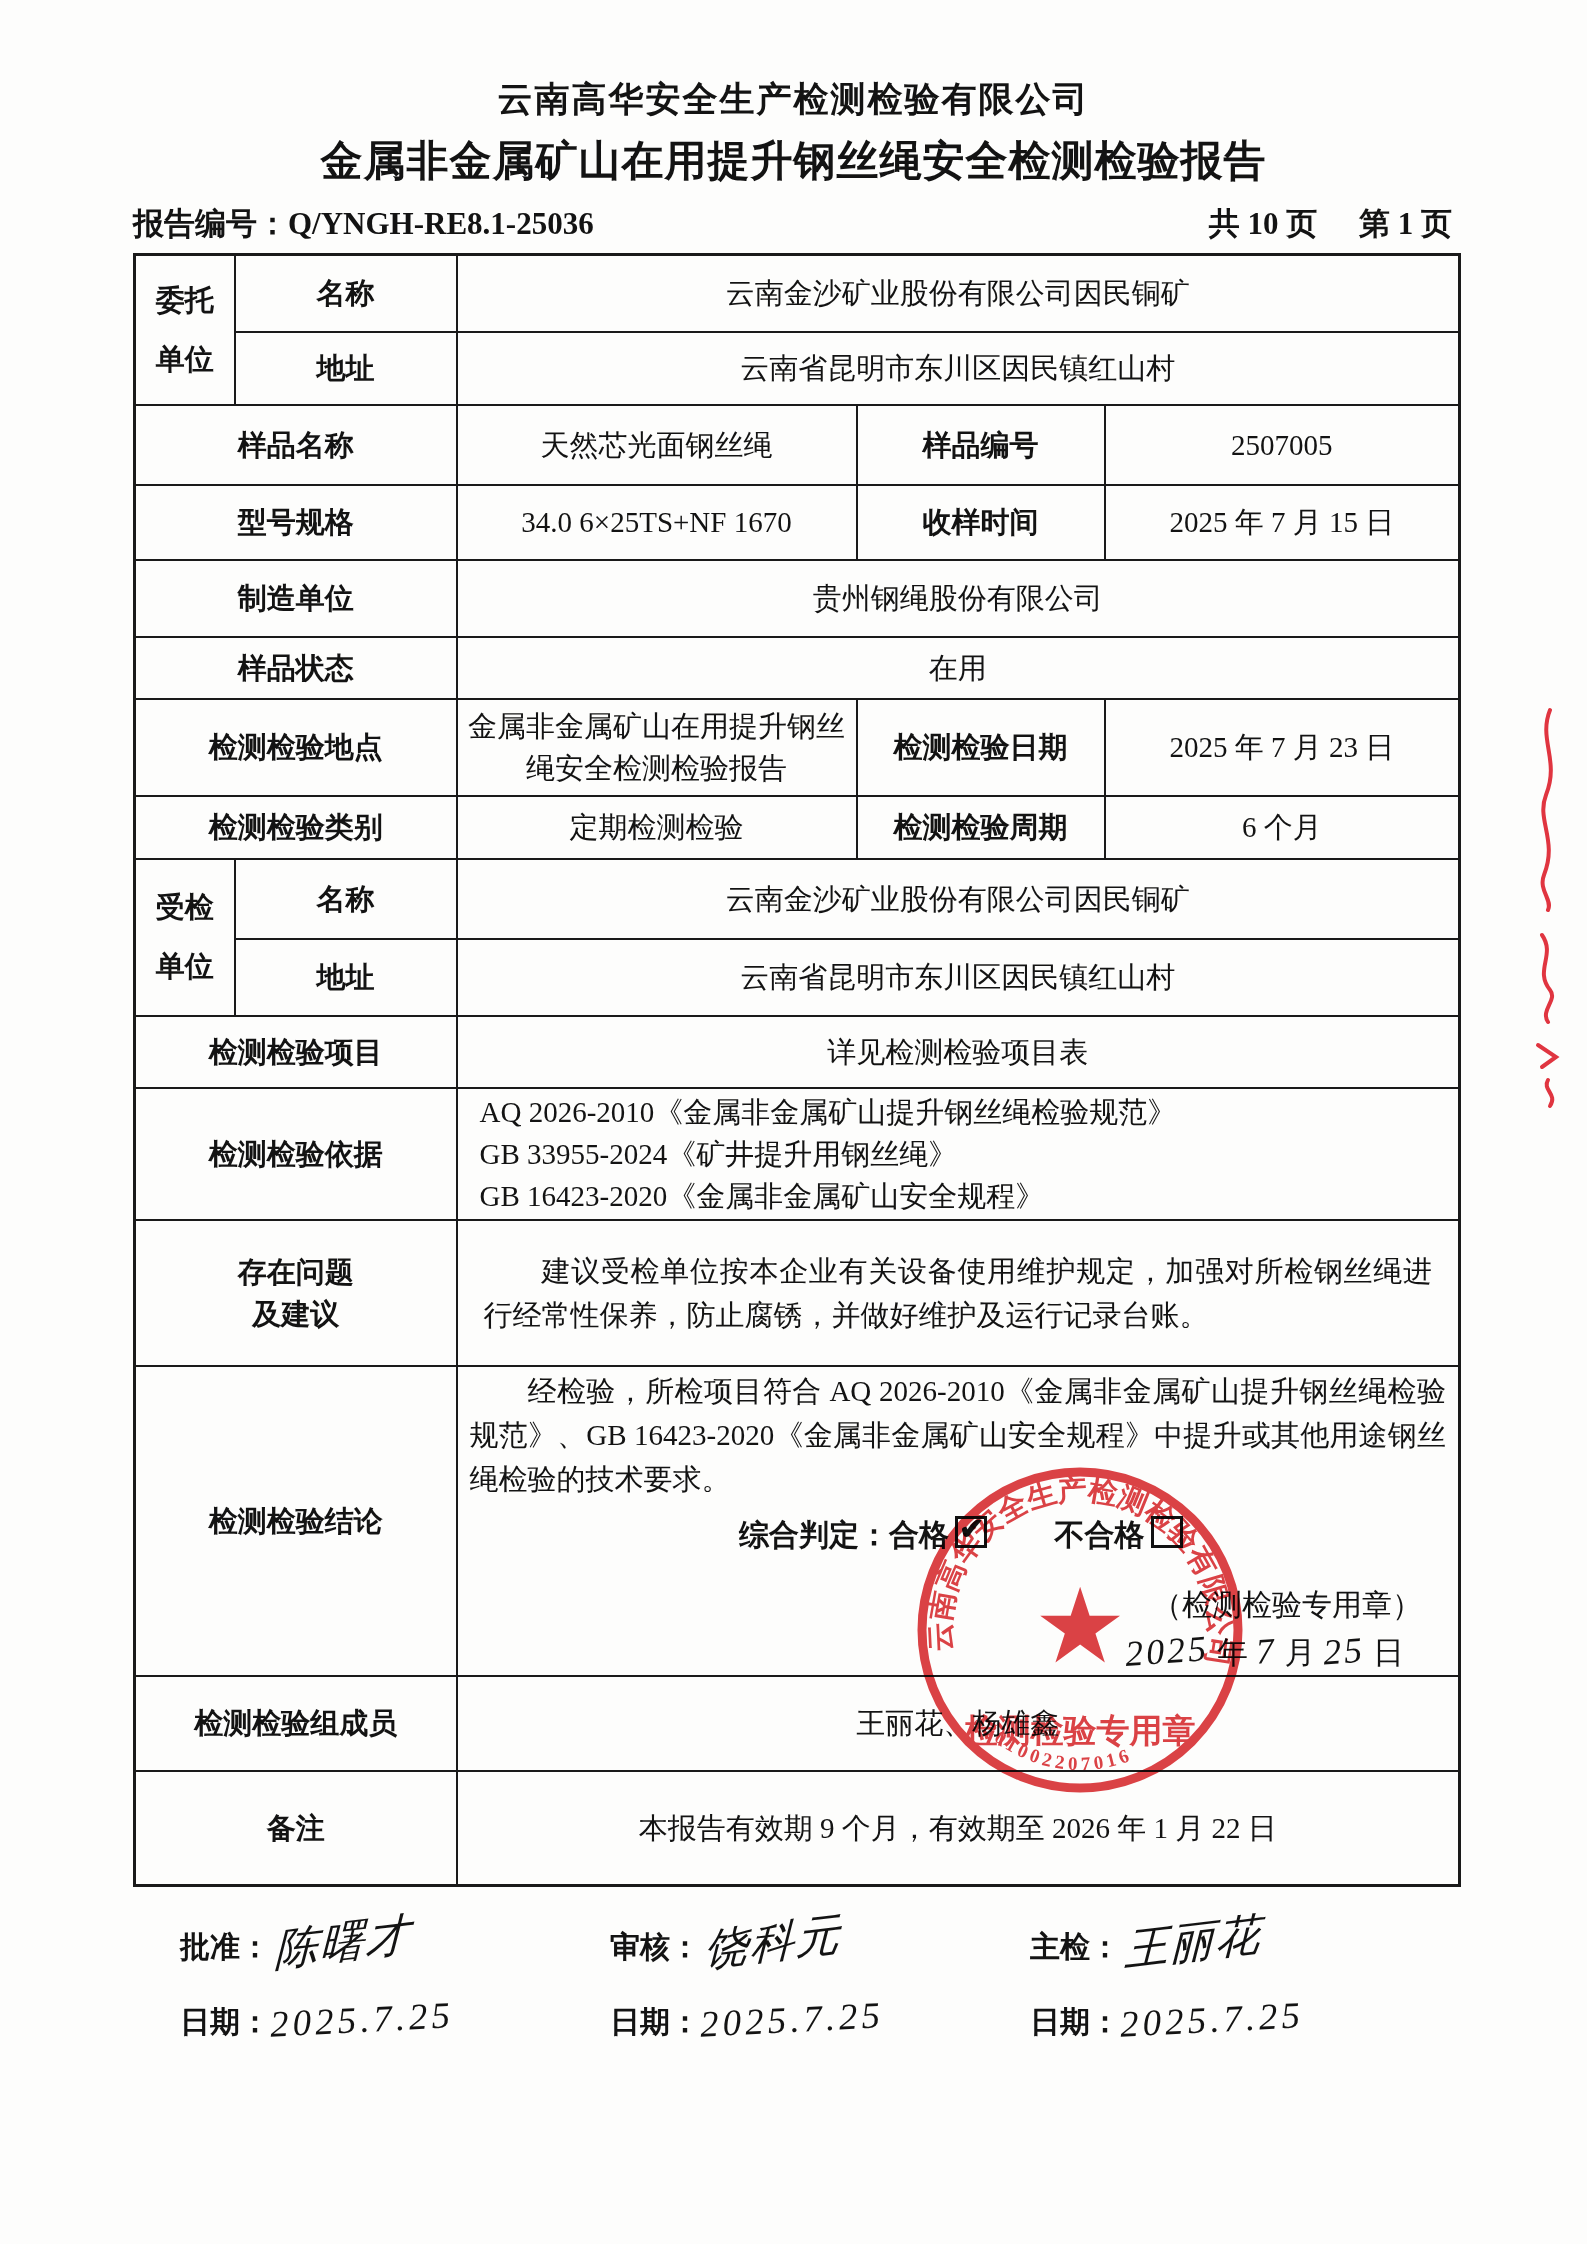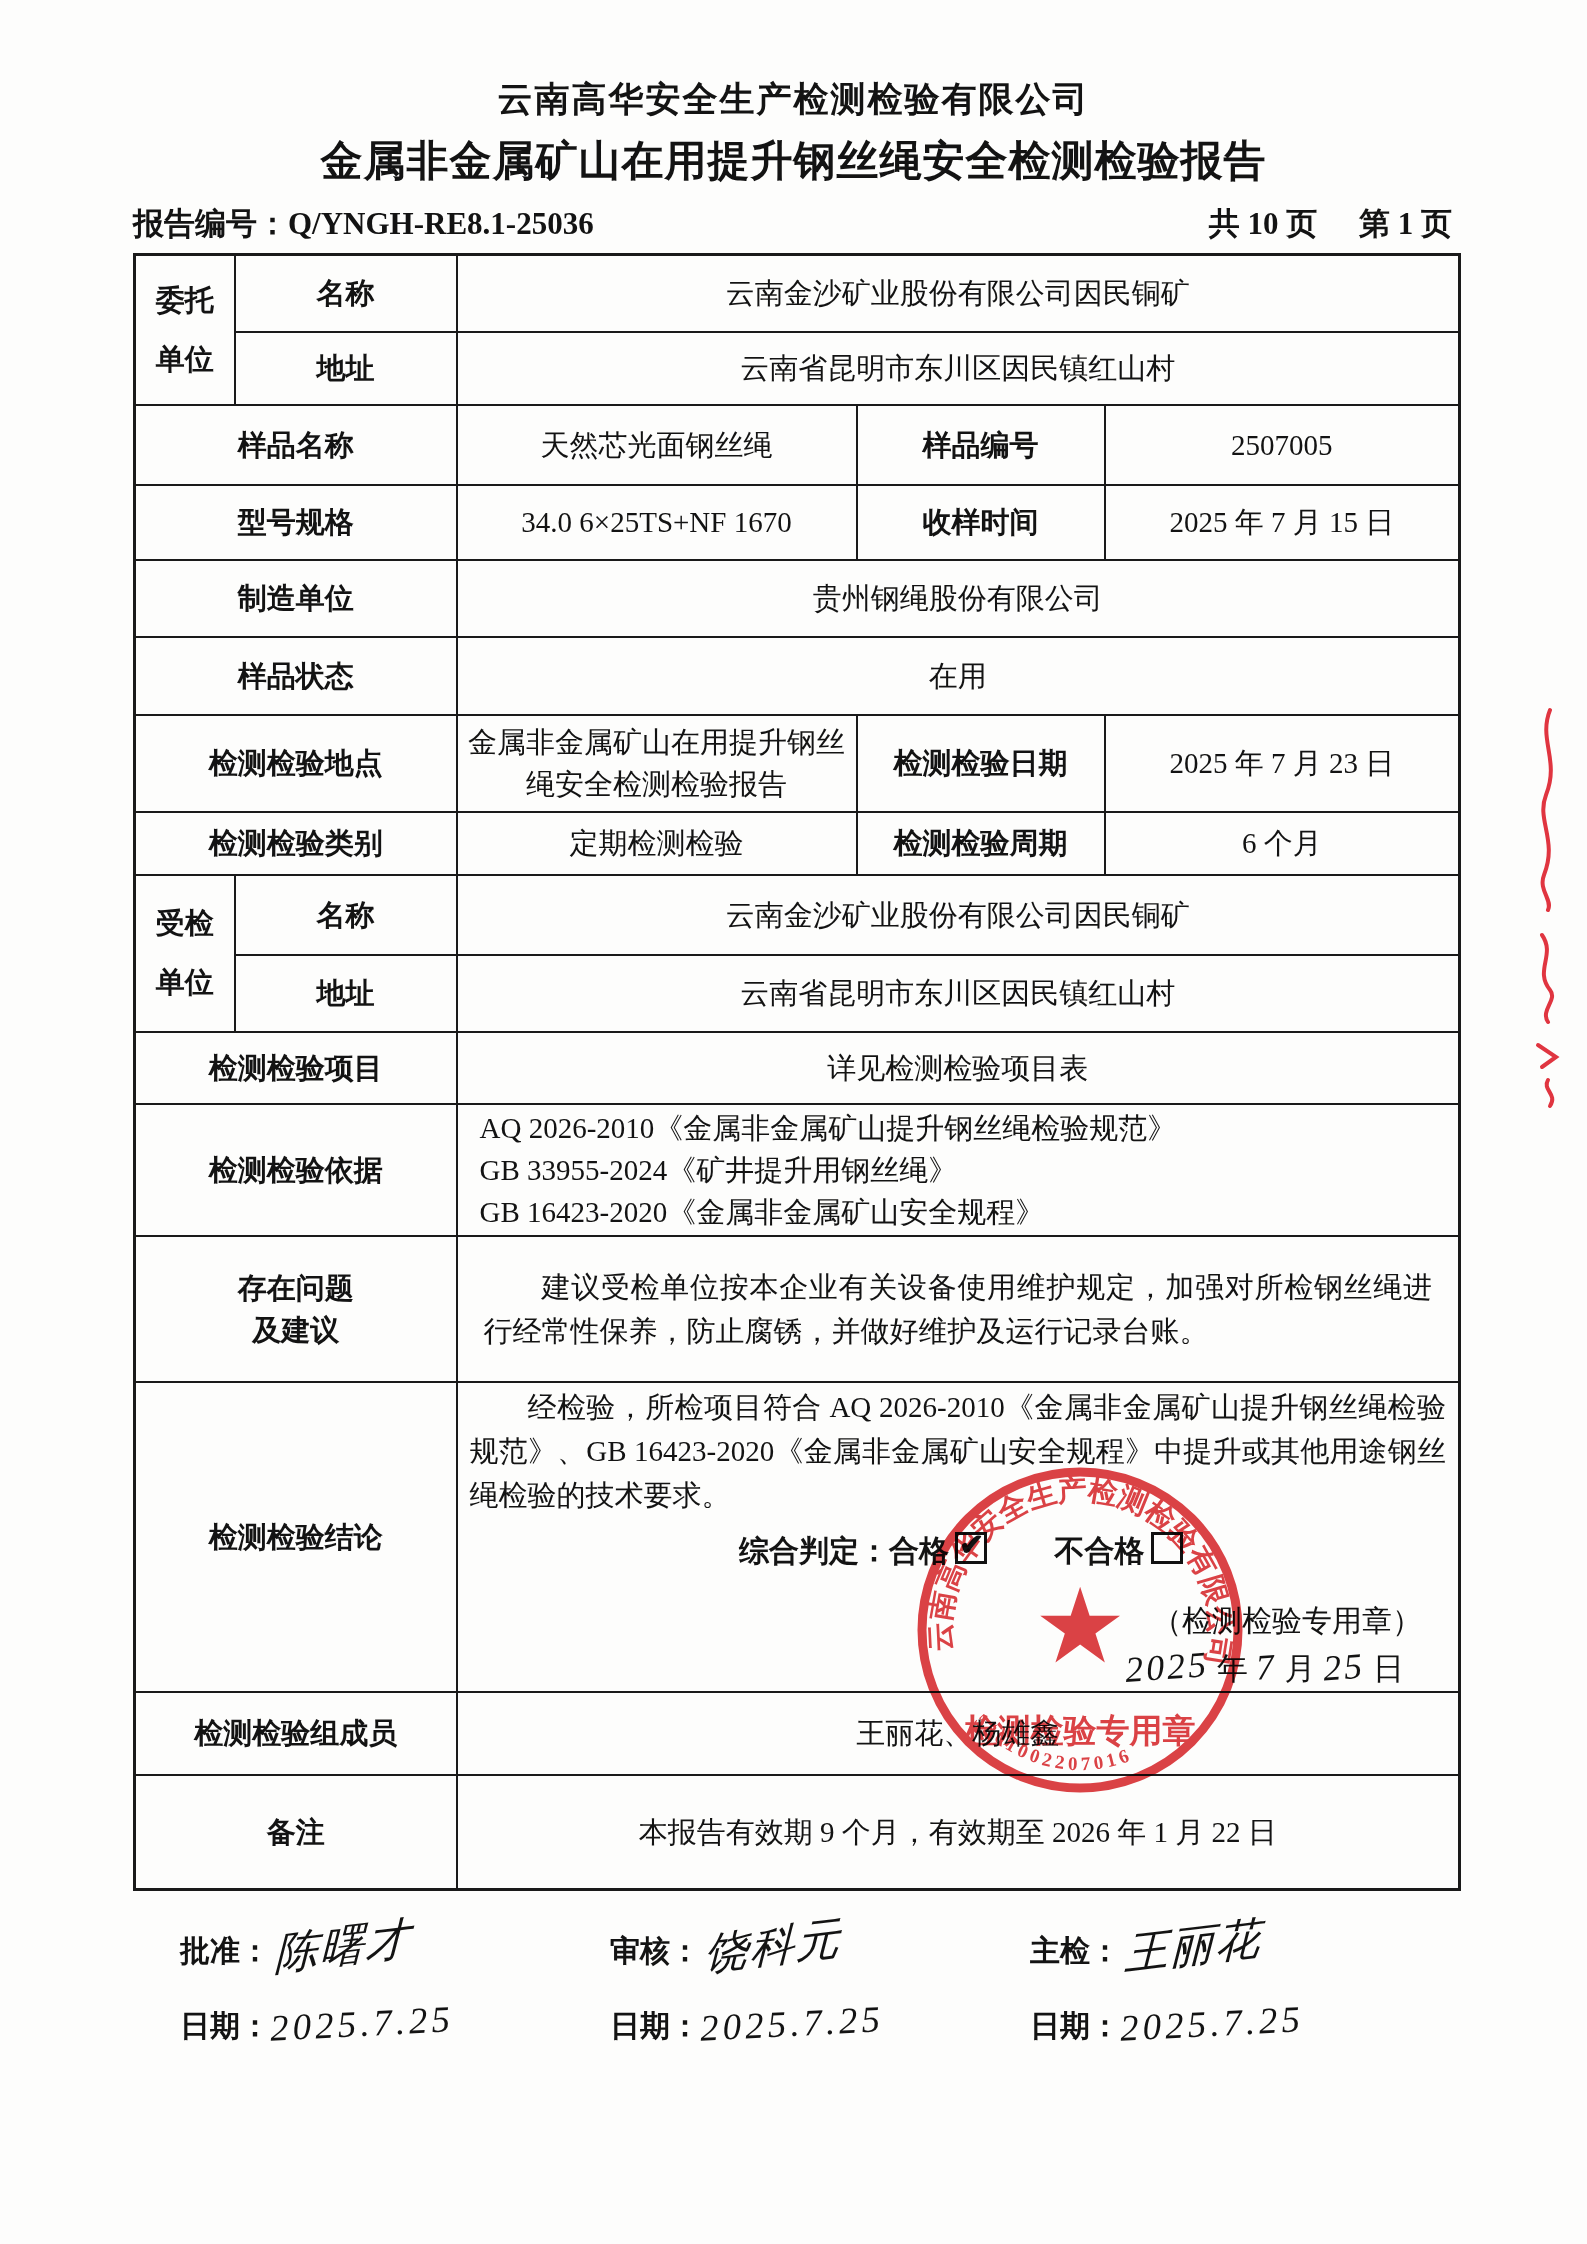--- a/index.html
+++ b/index.html
@@ -98,21 +98,21 @@
       <td>34.0 6×25TS+NF 1670</td>
       <td class="lbl">收样时间</td>
       <td>2025 年 7 月 15 日</td>
     </tr>
 
     <tr style="height:77px">
       <td class="lbl" colspan="2">制造单位</td>
       <td colspan="3">贵州钢绳股份有限公司</td>
     </tr>
 
-    <tr style="height:78px">
+    <tr style="height:62px">
       <td class="lbl" colspan="2">样品状态</td>
       <td colspan="3">在用</td>
     </tr>
 
     <tr style="height:97px">
       <td class="lbl" colspan="2">检测检验地点</td>
       <td style="line-height:42px;">金属非金属矿山在用提升钢丝绳安全检测检验报告</td>
       <td class="lbl">检测检验日期</td>
       <td>2025 年 7 月 23 日</td>
     </tr>
@@ -173,21 +173,21 @@
           <span class="hw">2025</span>
           <span>年</span>
           <span class="hw">7</span>
           <span>月</span>
           <span class="hw">25</span>
           <span>日</span>
         </div>
       </td>
     </tr>
 
-    <tr style="height:83px">
+    <tr style="height:95px">
       <td class="lbl" colspan="2">检测检验组成员</td>
       <td colspan="3">王丽花、杨雄鑫</td>
     </tr>
 
     <tr style="height:115px">
       <td class="lbl" colspan="2">备注</td>
       <td colspan="3">本报告有效期 9 个月，有效期至 2026 年 1 月 22 日</td>
     </tr>
   </tbody>
     </table>

